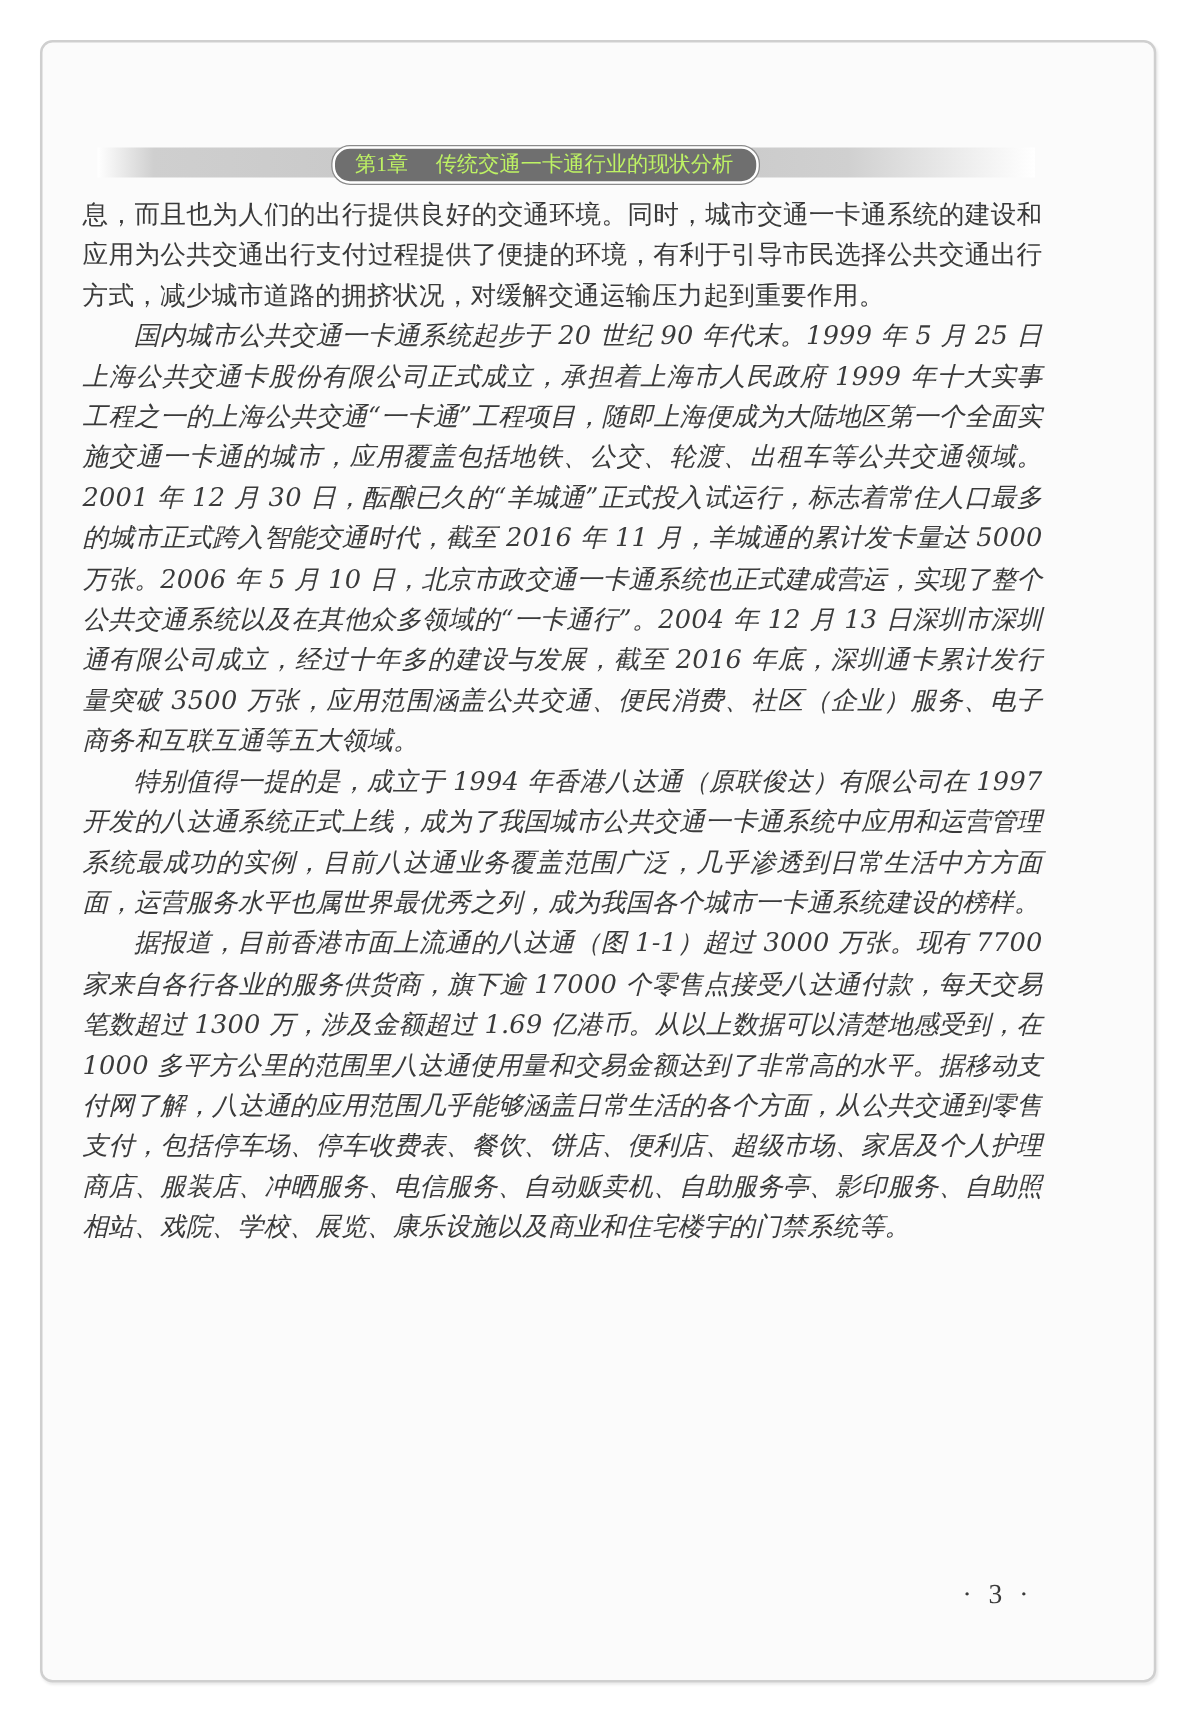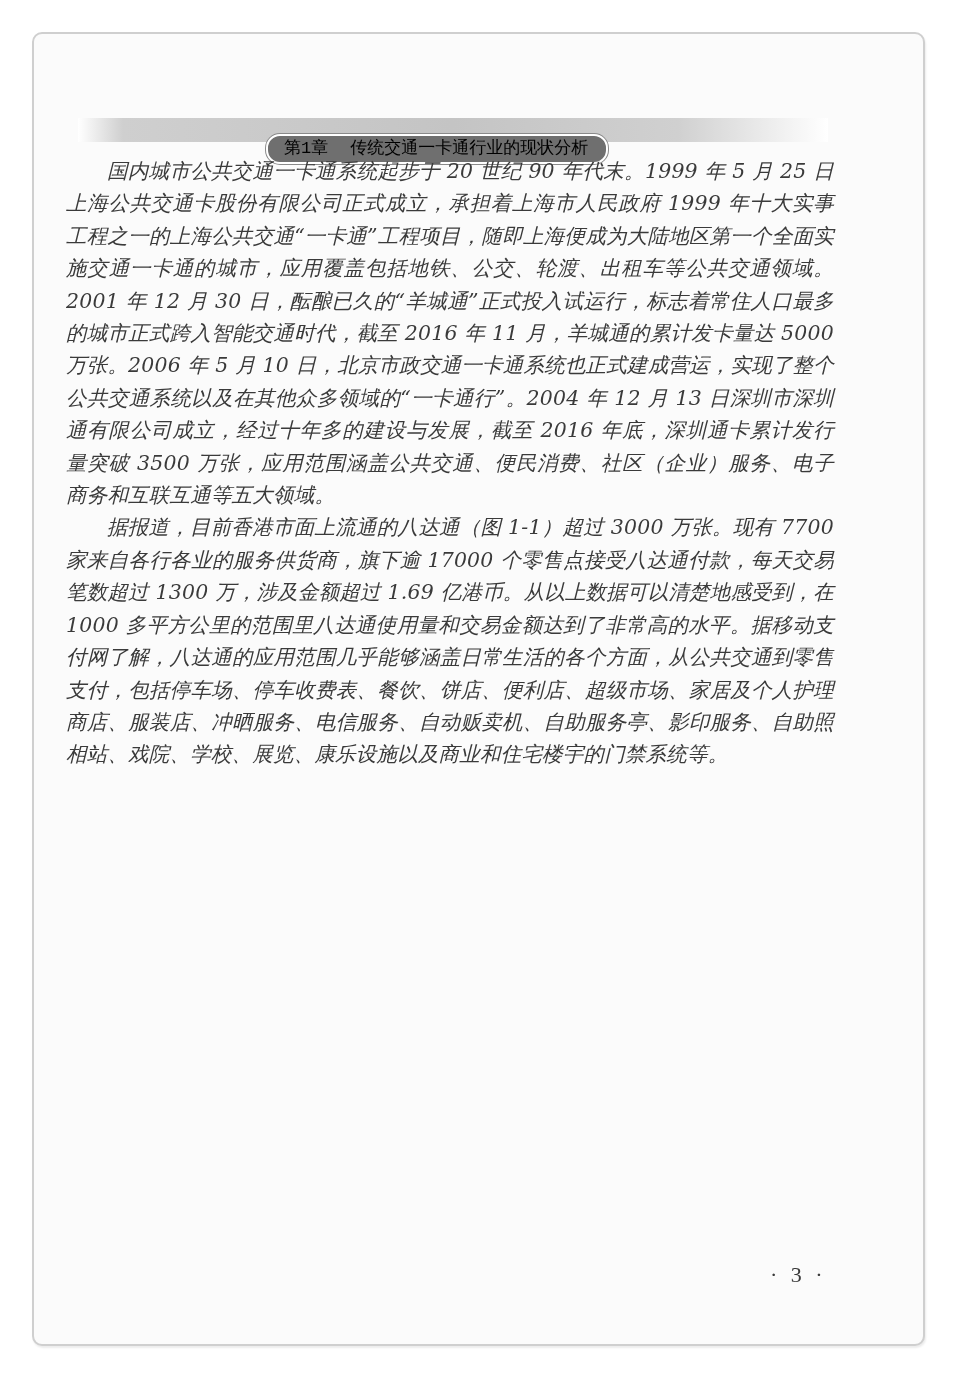--- a/index.html
+++ b/index.html
@@ -36,27 +36,26 @@
     }
     .chapter-pill {
       position: absolute;
       left: 266px;
       top: 117px;
       height: 26px;
       padding: 0 18px 0 16px;
       background: #6f6f6f;
       border: 2px solid #ffffff;
       border-radius: 14px;
-      color: #000000;
-      font-family: Liberation Mono, monospace;
+      color: #bef264;
+      font-family: Liberation Serif, serif;
       font-size: 17px;
       line-height: 26px;
       white-space: nowrap;
       box-shadow: 0 0 0 1px #8a8a8a;
-      margin-top: 17px;
     }
     .chapter-pill .num { margin-right: 22px; }
     .body-text {
       position: absolute;
       left: 66px;
       top: 155px;
       width: 768px;
       color: #3a3a3a;
       font-size: 20.5px;
       line-height: 32.4px;
@@ -85,17 +84,19 @@
 <body>
 
 <div class="page"></div>
 
 <div class="header-band"></div>
 <div class="chapter-pill">
   <span class="num">第1章</span><span>传统交通一卡通行业的现状分析</span>
 </div>
 
 <div class="body-text">
+  <p class="para">息，而且也为人们的出行提供良好的交通环境。同时，城市交通一卡通系统的建设和应用为公共交通出行支付过程提供了便捷的环境，有利于引导市民选择公共交通出行方式，减少城市道路的拥挤状况，对缓解交通运输压力起到重要作用。</p>
   <p class="para indent">国内城市公共交通一卡通系统起步于 20 世纪 90 年代末。1999 年 5 月 25 日上海公共交通卡股份有限公司正式成立，承担着上海市人民政府 1999 年十大实事工程之一的上海公共交通“一卡通”工程项目，随即上海便成为大陆地区第一个全面实施交通一卡通的城市，应用覆盖包括地铁、公交、轮渡、出租车等公共交通领域。2001 年 12 月 30 日，酝酿已久的“羊城通”正式投入试运行，标志着常住人口最多的城市正式跨入智能交通时代，截至 2016 年 11 月，羊城通的累计发卡量达 5000 万张。2006 年 5 月 10 日，北京市政交通一卡通系统也正式建成营运，实现了整个公共交通系统以及在其他众多领域的“一卡通行”。2004 年 12 月 13 日深圳市深圳通有限公司成立，经过十年多的建设与发展，截至 2016 年底，深圳通卡累计发行量突破 3500 万张，应用范围涵盖公共交通、便民消费、社区（企业）服务、电子商务和互联互通等五大领域。</p>
+  <p class="para indent">特别值得一提的是，成立于 1994 年香港八达通（原联俊达）有限公司在 1997 开发的八达通系统正式上线，成为了我国城市公共交通一卡通系统中应用和运营管理系统最成功的实例，目前八达通业务覆盖范围广泛，几乎渗透到日常生活中方方面面，运营服务水平也属世界最优秀之列，成为我国各个城市一卡通系统建设的榜样。</p>
   <p class="para indent">据报道，目前香港市面上流通的八达通（图 1-1）超过 3000 万张。现有 7700 家来自各行各业的服务供货商，旗下逾 17000 个零售点接受八达通付款，每天交易笔数超过 1300 万，涉及金额超过 1.69 亿港币。从以上数据可以清楚地感受到，在 1000 多平方公里的范围里八达通使用量和交易金额达到了非常高的水平。据移动支付网了解，八达通的应用范围几乎能够涵盖日常生活的各个方面，从公共交通到零售支付，包括停车场、停车收费表、餐饮、饼店、便利店、超级市场、家居及个人护理商店、服装店、冲晒服务、电信服务、自动贩卖机、自助服务亭、影印服务、自助照相站、戏院、学校、展览、康乐设施以及商业和住宅楼宇的门禁系统等。</p>
 </div>
 
 <div class="page-number">· 3 ·</div>
 
 </body></html>

